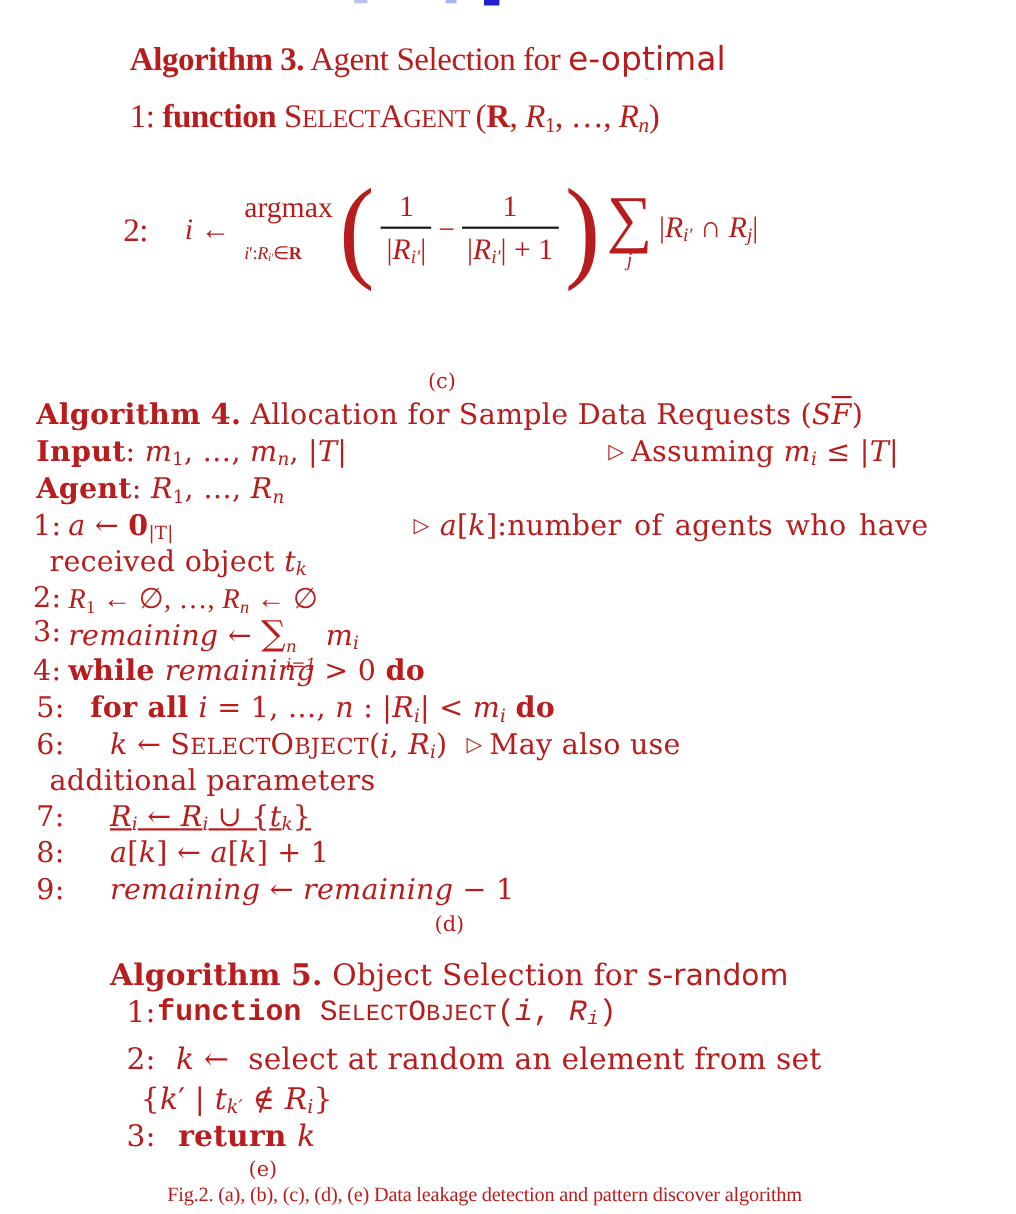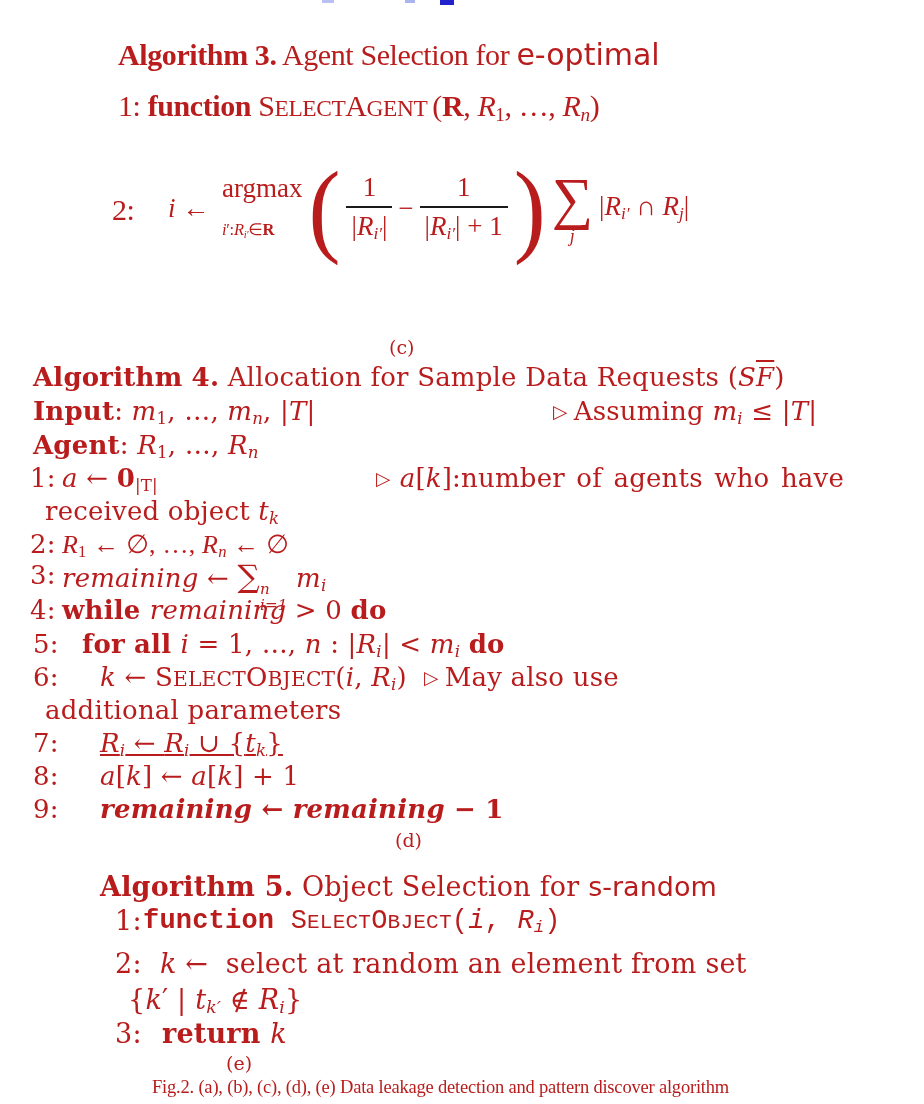--- a/index.html
+++ b/index.html
@@ -117,21 +117,21 @@
   <div class="ln t4" style="left:424px;top:662px;"><span class="tri">▷ </span><span>May also use</span></div>
   <div class="ln t4" style="left:45px;top:695px;"><span>additional parameters</span></div>
 
   <div class="ln t4" style="left:33px;top:728px;">7:</div>
   <div class="ln t4" style="left:100px;top:728px;text-decoration:underline;"><span class="it">R</span><span class="sb it">i</span><span> ← </span><span class="it">R</span><span class="sb it">i</span><span> ∪ {</span><span class="it">t</span><span class="sb it">k</span><span>}</span></div>
 
   <div class="ln t4" style="left:33px;top:761px;">8:</div>
   <div class="ln t4" style="left:100px;top:761px;"><span class="it">a</span><span>[</span><span class="it">k</span><span>] ← </span><span class="it">a</span><span>[</span><span class="it">k</span><span>] + 1</span></div>
 
   <div class="ln t4" style="left:33px;top:794px;">9:</div>
-  <div class="ln t4" style="left:100px;top:794px;font-weight:bold;"><span class="it">remaining</span><span> ← </span><span class="it">remaining</span><span> − 1</span></div>
+  <div class="ln t4" style="left:100px;top:794px;"><span class="it">remaining</span><span> ← </span><span class="it">remaining</span><span> − 1</span></div>
 
   <div class="ln lbl" style="left:395px;top:829px;">(d)</div>
 
   <div class="ln t5" style="left:100px;top:871px;"><span class="b">Algorithm 5.</span><span> Object Selection for </span><span class="sans">s-random</span></div>
 
   <div class="ln t5" style="left:115px;top:905px;">1:</div>
   <div class="ln t5" style="left:143px;top:905px;font-family:Liberation Mono, monospace;"><span class="b">function </span><span>S</span><span class="sc">ELECT</span><span>O</span><span class="sc">BJECT</span><span>(</span><span class="it">i</span><span>, </span><span class="it">R</span><span class="sb it">i</span><span>)</span></div>
 
   <div class="ln t5" style="left:115px;top:948px;">2:</div>
   <div class="ln t5" style="left:160px;top:948px;"><span class="it">k</span><span> ←  select at random an element from set</span></div>

